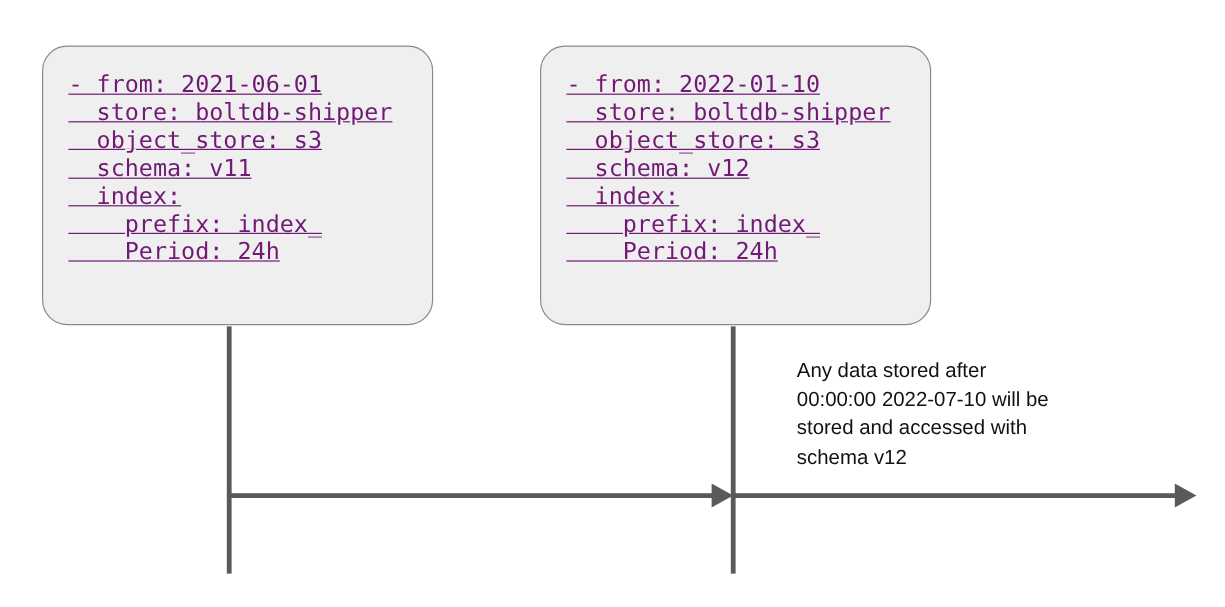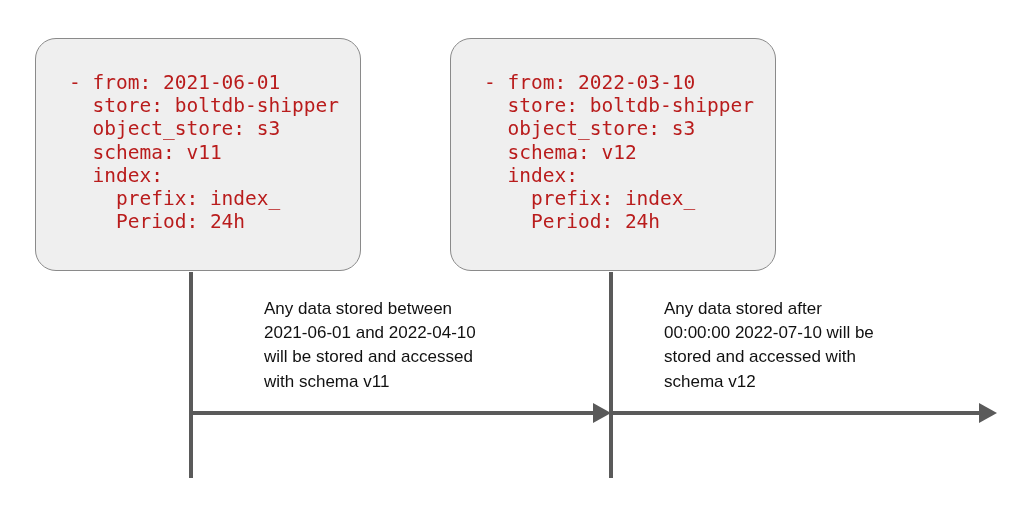--- a/index.html
+++ b/index.html
@@ -29,27 +29,28 @@
     height: 233px;
     top: 38px;
   }
   #box-v11 { left: 35px; }
   #box-v12 { left: 450px; }
 
   .config-text {
     position: absolute;
     left: 21px;
     top: 20px;
-    margin: 12px;
+    margin: 0;
     font-family: "DejaVu Sans Mono", "Liberation Mono", monospace;
     font-size: 19.5px;
     line-height: 23.2px;
-    color: #b91c1c;
+    color: #701a75;
     white-space: pre;
     letter-spacing: 0px;
+    text-decoration: underline;
   }
 
   
   .tick {
     position: absolute;
     width: 4px;
     top: 272px;
     height: 206px;
     background: #5a5a5a;
   }
@@ -100,41 +101,37 @@
     <pre class="config-text">- from: 2021-06-01
   store: boltdb-shipper
   object_store: s3
   schema: v11
   index:
     prefix: index_
     Period: 24h</pre>
   </div>
 
   <div class="config-box" id="box-v12">
-    <pre class="config-text">- from: 2022-03-10
+    <pre class="config-text">- from: 2022-01-10
   store: boltdb-shipper
   object_store: s3
   schema: v12
   index:
     prefix: index_
     Period: 24h</pre>
   </div>
 
   <div class="tick" id="tick-start"></div>
   <div class="tick" id="tick-mid"></div>
 
   <div class="axis-line" id="segment-v11"></div>
   <div class="arrowhead" id="arrowhead-mid"></div>
 
   <div class="axis-line" id="segment-v12"></div>
   <div class="arrowhead" id="arrowhead-end"></div>
 
-  <p class="annotation" id="annotation-v11">Any data stored between
-2021-06-01 and 2022-04-10
-will be stored and accessed
-with schema v11</p>
 
   <p class="annotation" id="annotation-v12">Any data stored after
 00:00:00 2022-07-10 will be
 stored and accessed with
 schema v12</p>
 
 </div>
 
 </body></html>

